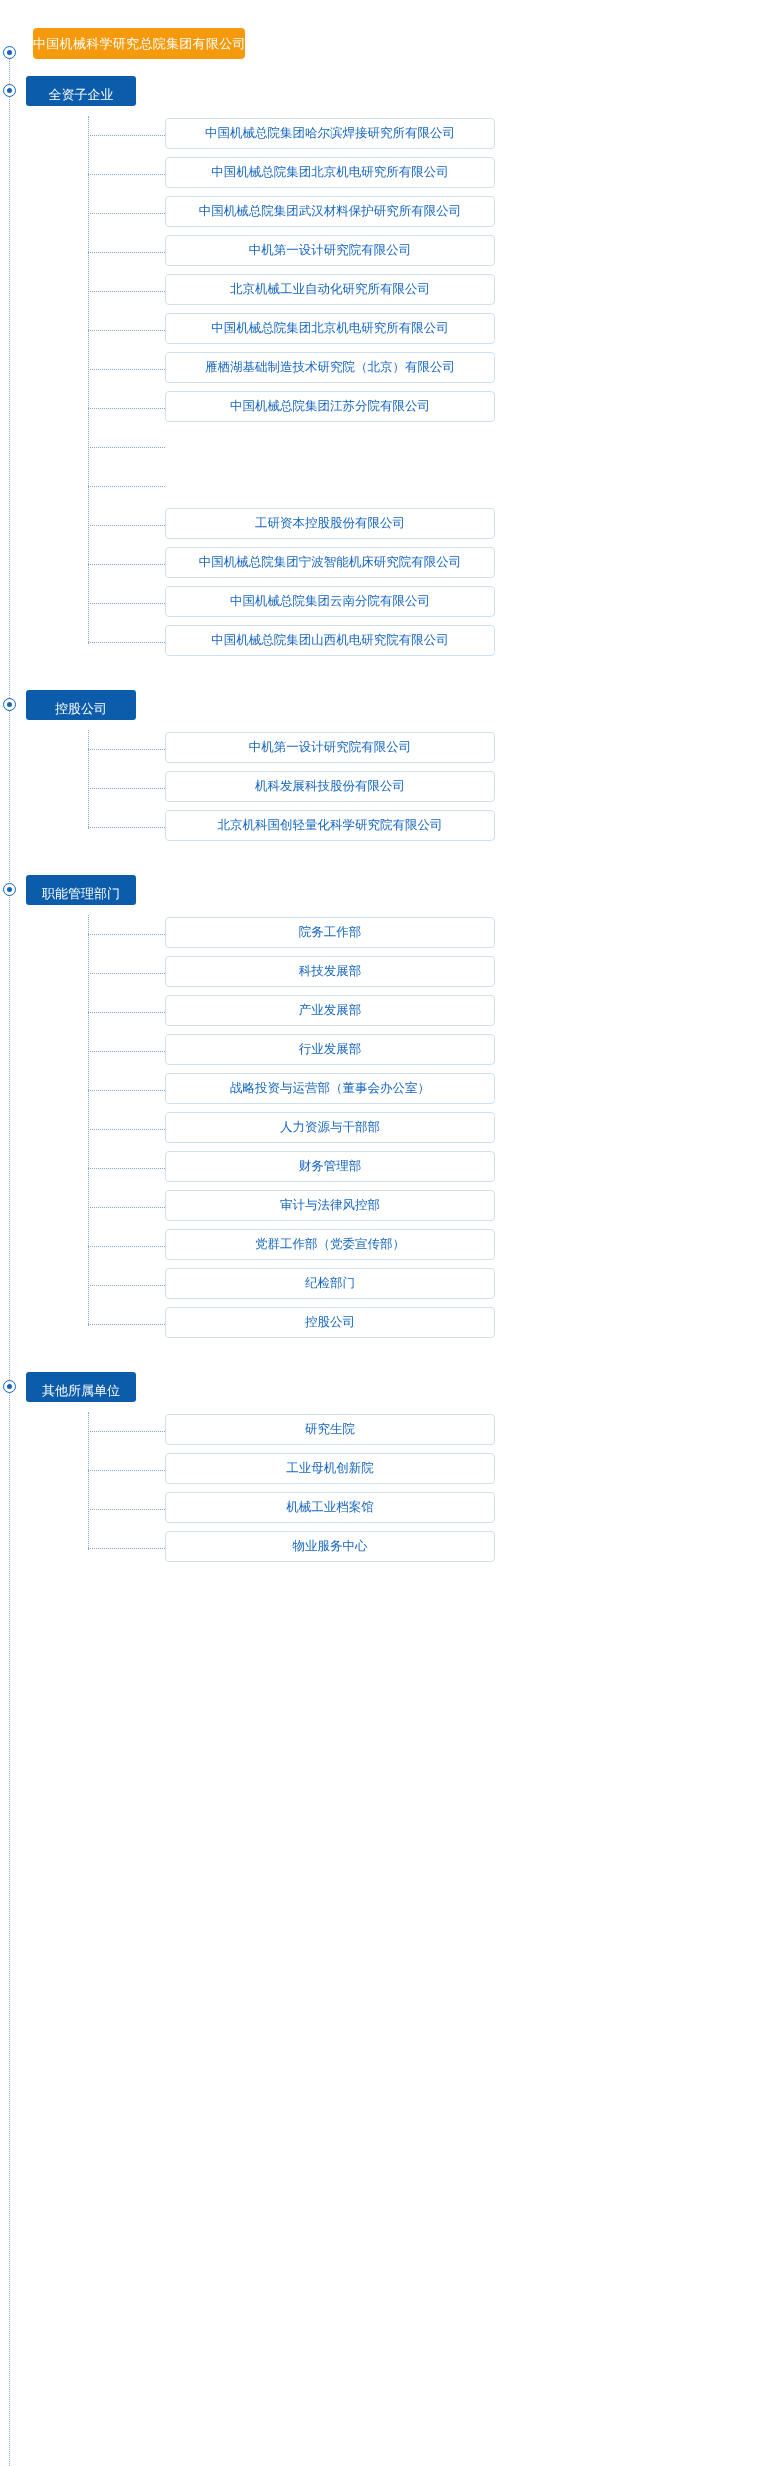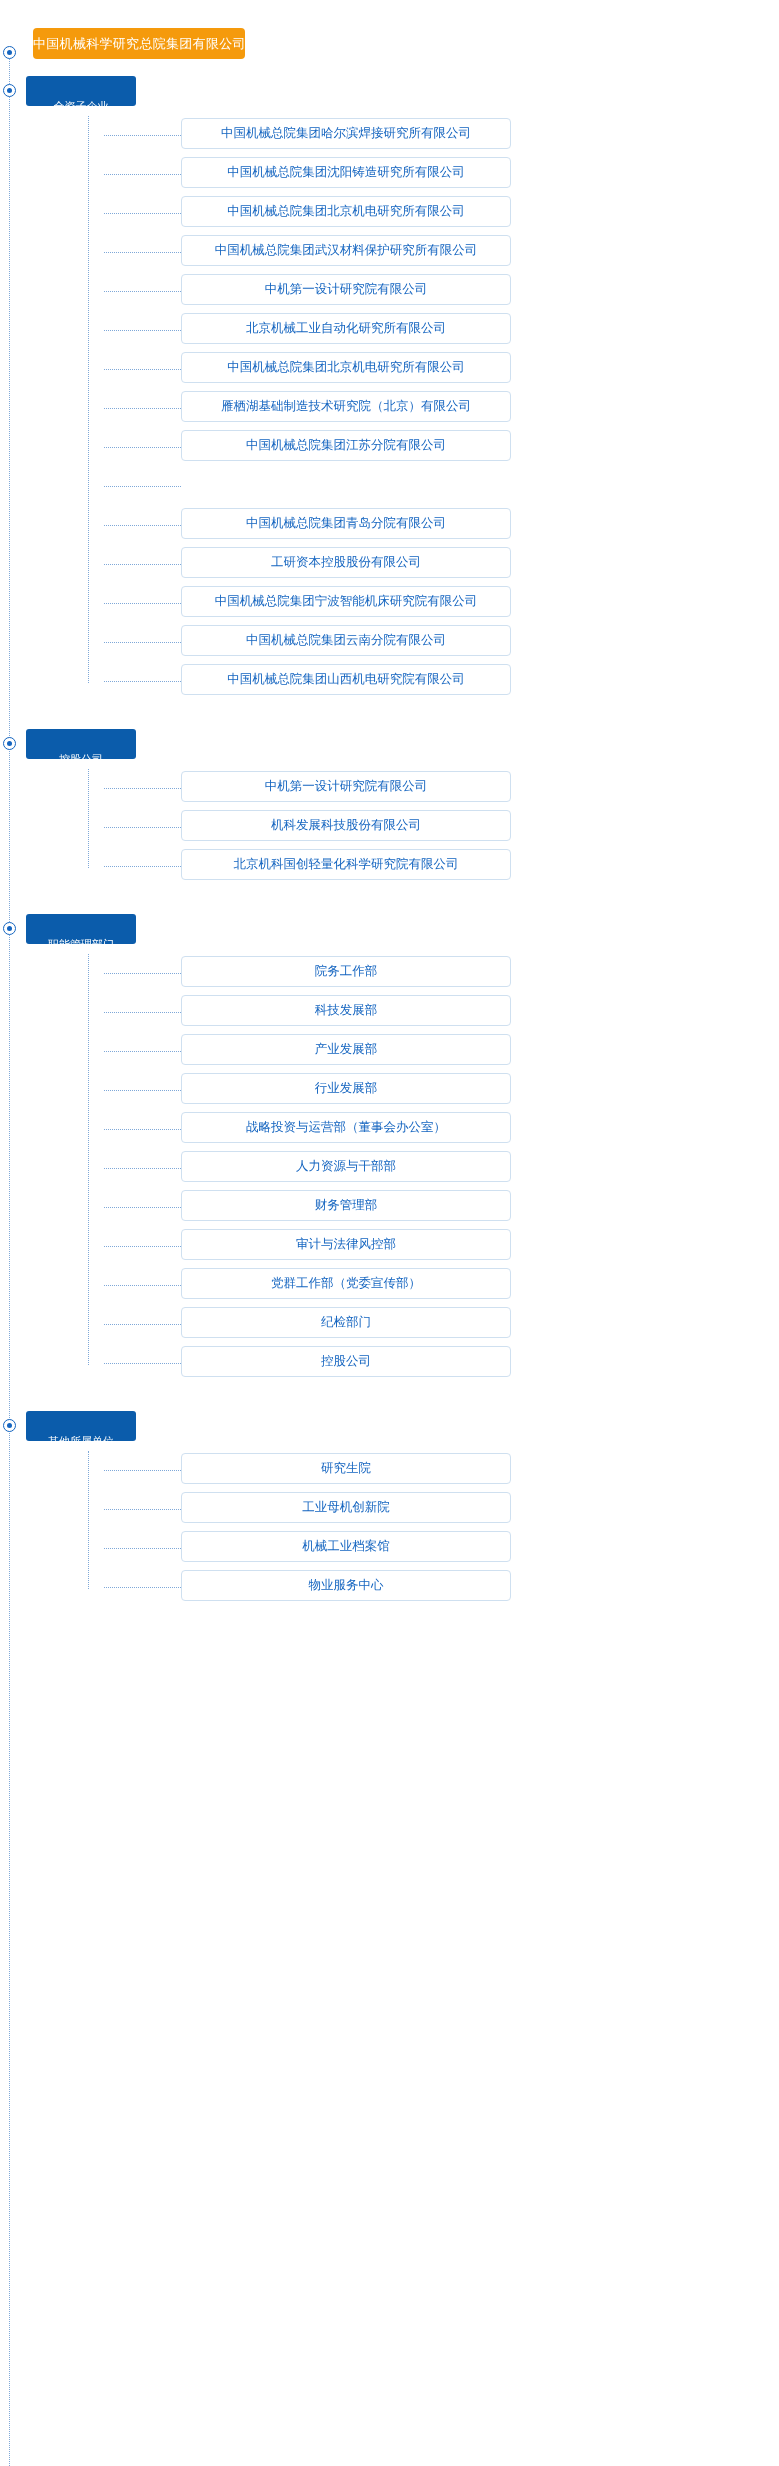--- a/index.html
+++ b/index.html
@@ -76,34 +76,34 @@
     position: relative;
     height: 30px;
     margin-bottom: 10px;
   }
   .group-label {
     position: absolute;
     left: 26px;
     top: 0;
     min-width: 110px;
     height: 30px;
-    padding: 15px 14px;
+    padding: 4px 14px;
     background: #0b5cab;
     border-radius: 3px;
     color: #ffffff;
-    font-size: 11px;
+    font-size: 13px;
     line-height: 30px;
     text-align: center;
     white-space: nowrap;
   }
 
   
   .group-children {
     position: relative;
-    padding-left: 16px;
+    padding-left: 0;
   }
   .child-spine {
     position: absolute;
     left: 88px;
     top: 0;
     bottom: 18px;
     width: 0;
     border-left: 1px dotted #7fa8d8;
   }
 
@@ -158,24 +158,20 @@
           <div class="group-label">全资子企业</div>
         </div>
         <div class="group-children">
           <div class="child-spine"></div>
           <div class="item">
             <div class="item-connector"></div>
             <div class="item-box">中国机械总院集团哈尔滨焊接研究所有限公司</div>
           </div>
           <div class="item">
             <div class="item-connector"></div>
-            <div class="item-box">中国机械总院集团沈阳铸造研究所有限公司</div>
-          </div>
-          <div class="item">
-            <div class="item-connector"></div>
             <div class="item-box">中国机械总院集团北京机电研究所有限公司</div>
           </div>
           <div class="item">
             <div class="item-connector"></div>
             <div class="item-box">中国机械总院集团武汉材料保护研究所有限公司</div>
           </div>
           <div class="item">
             <div class="item-connector"></div>
             <div class="item-box">中机第一设计研究院有限公司</div>
           </div>
@@ -193,21 +189,20 @@
           </div>
           <div class="item">
             <div class="item-connector"></div>
             <div class="item-box">中国机械总院集团江苏分院有限公司</div>
           </div>
           <div class="item">
             <div class="item-connector"></div>
           </div>
           <div class="item">
             <div class="item-connector"></div>
-            <div class="item-box">中国机械总院集团青岛分院有限公司</div>
           </div>
           <div class="item">
             <div class="item-connector"></div>
             <div class="item-box">工研资本控股股份有限公司</div>
           </div>
           <div class="item">
             <div class="item-connector"></div>
             <div class="item-box">中国机械总院集团宁波智能机床研究院有限公司</div>
           </div>
           <div class="item">

